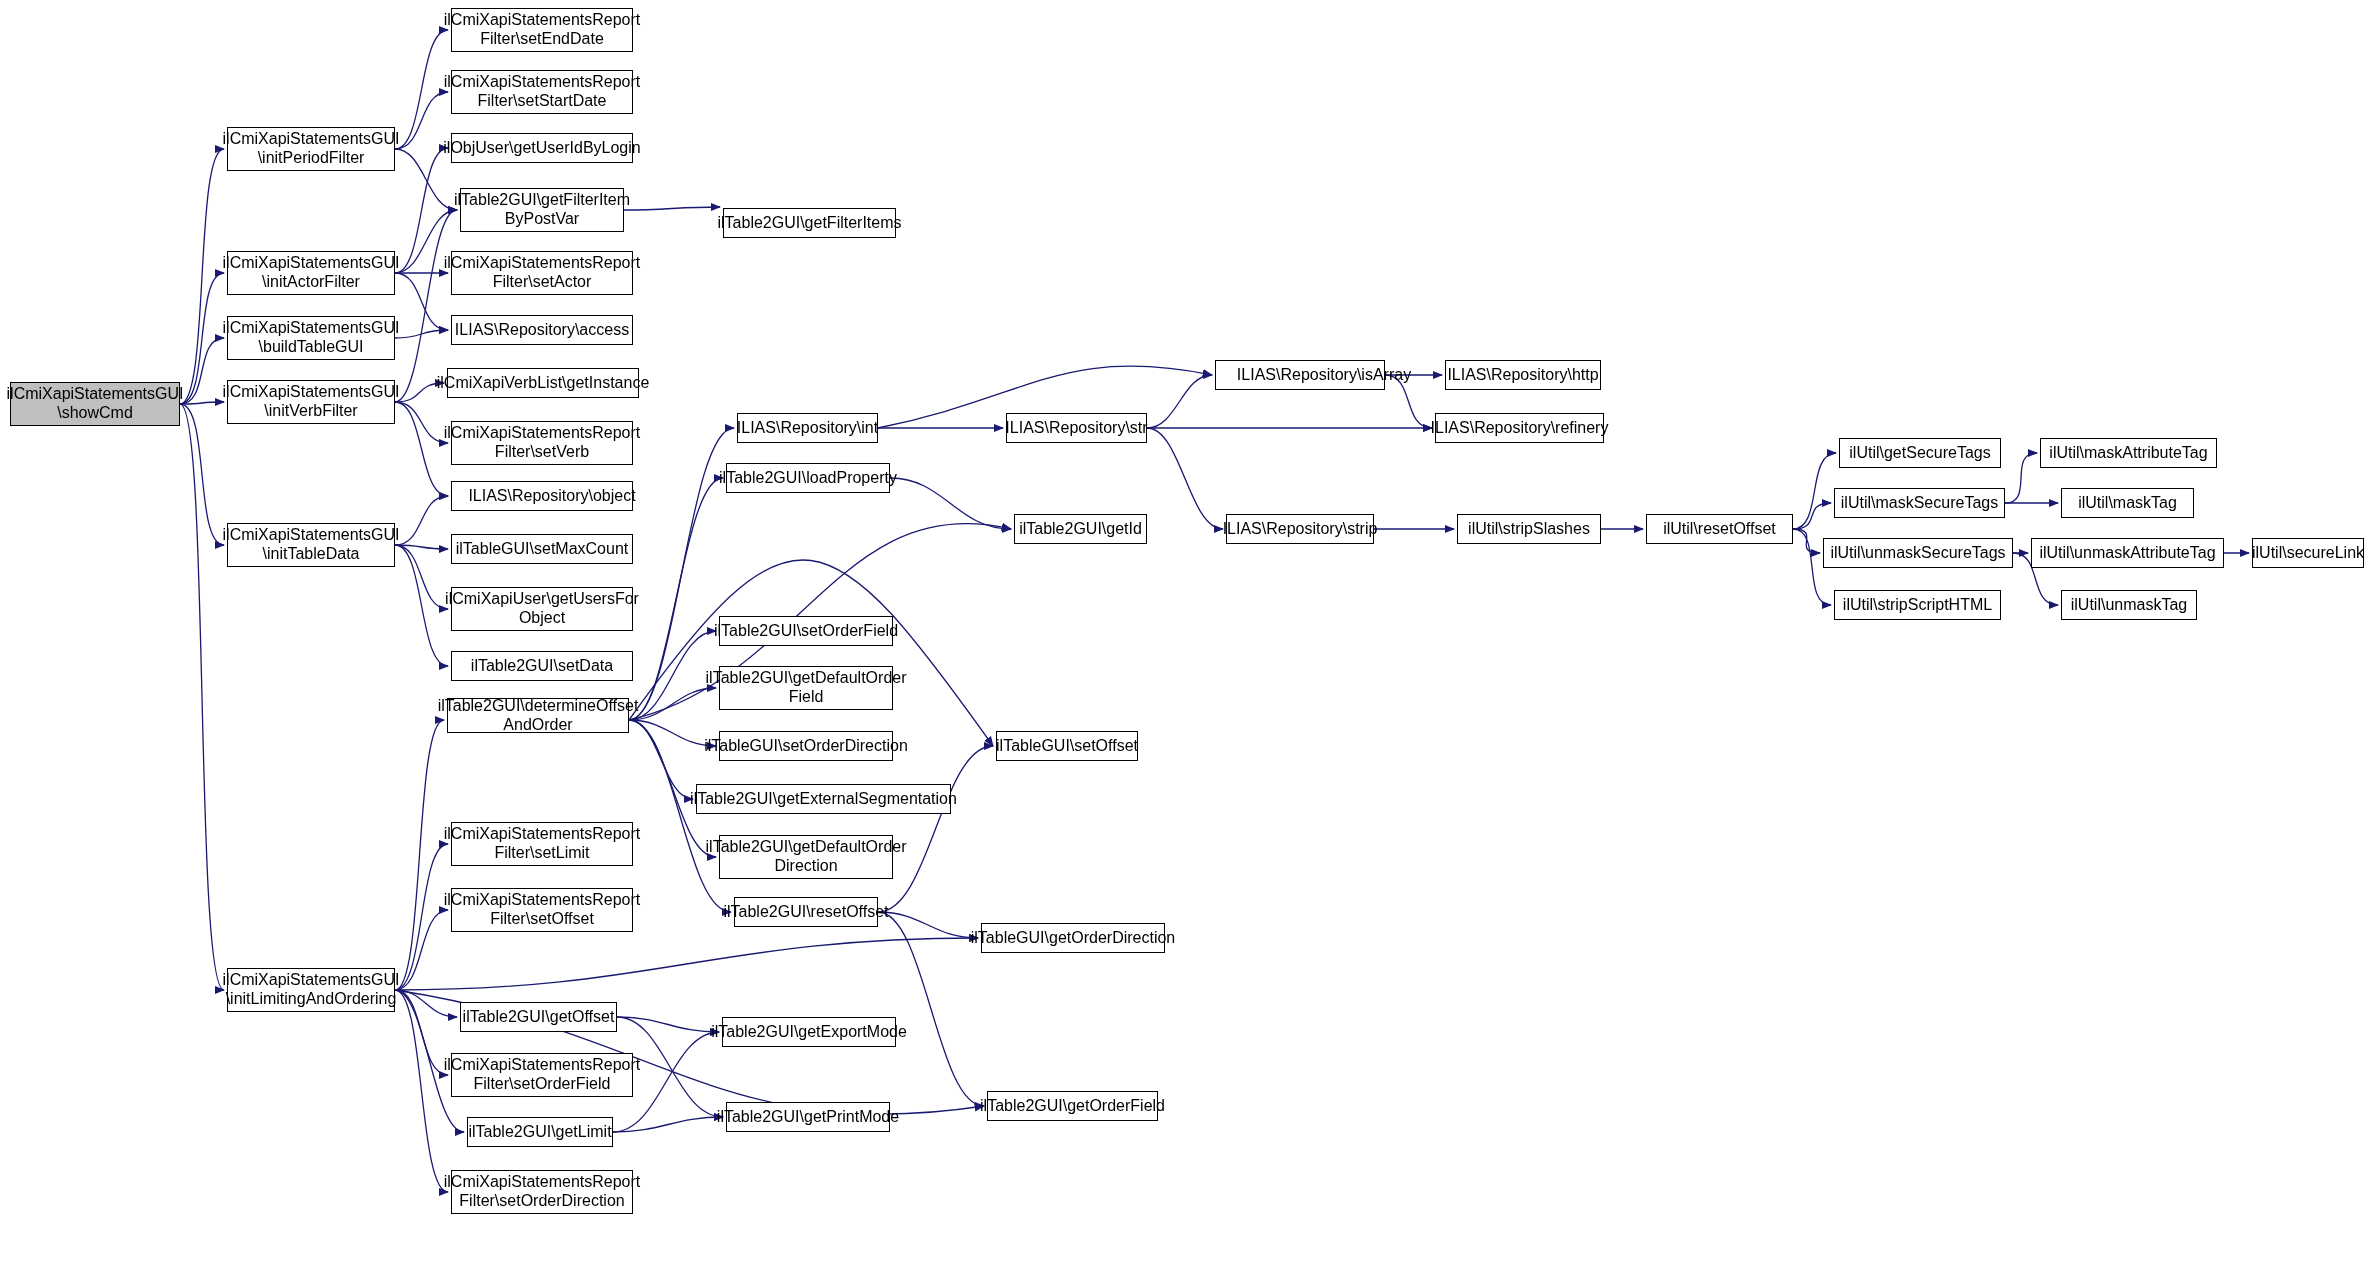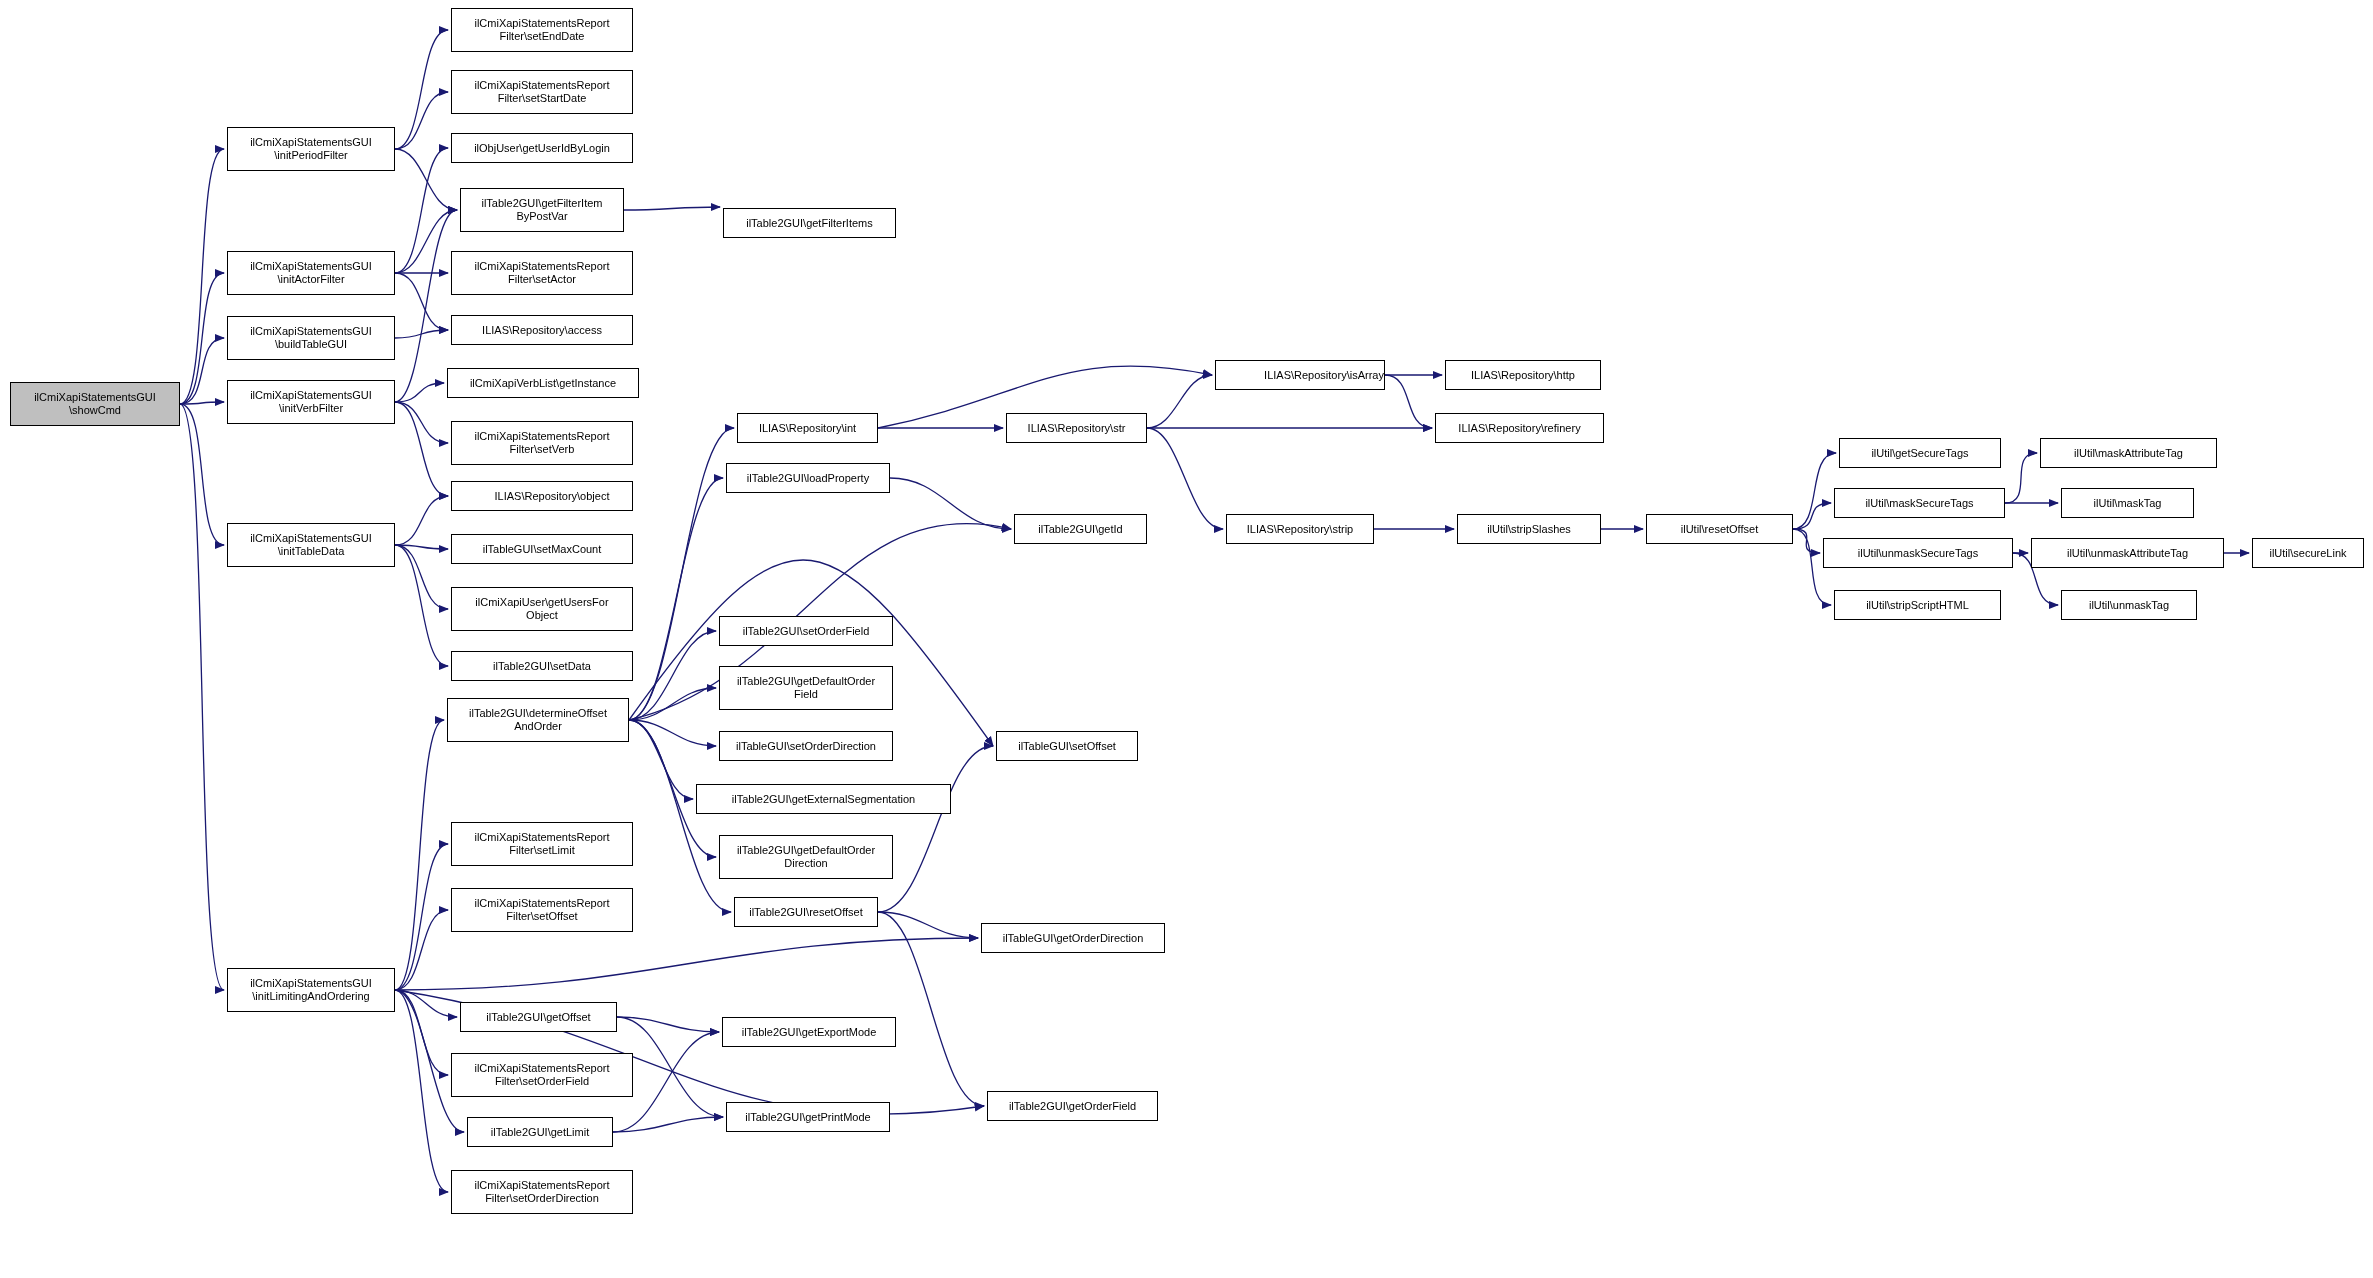--- a/index.html
+++ b/index.html
@@ -10,21 +10,21 @@
     overflow:hidden;
   }
   #edges{position:absolute;left:0;top:0;z-index:1;}
   .node{
     position:absolute;z-index:2;
     box-sizing:border-box;
     border:1px solid #000000;
     background:#ffffff;
     display:flex;align-items:center;justify-content:center;
     text-align:center;
-    font-size:11px;line-height:1.18;
+    font-size:16px;line-height:1.18;
     color:#000000;
     cursor:pointer;
   }
   .node.root{background:#bfbfbf;}
   .node span{white-space:pre-line;padding:0 3px;pointer-events:none;}
 </style>
 </head>
 <body>
 
 <div id="stage">
@@ -169,21 +169,21 @@
     <div class="node" style="left: 451px; top: 534px; width: 182px; height: 30px;">
       <span>ilTableGUI\setMaxCount</span>
     </div>
     <div class="node" style="left: 451px; top: 587px; width: 182px; height: 44px;">
       <span>ilCmiXapiUser\getUsersFor
 Object</span>
     </div>
     <div class="node" style="left: 451px; top: 651px; width: 182px; height: 30px;">
       <span>ilTable2GUI\setData</span>
     </div>
-    <div class="node" style="left: 447px; top: 698px; width: 182px; height: 44px;">
+    <div class="node" style="left: 447px; top: 698px; width: 182px; height: 35px;">
       <span>ilTable2GUI\determineOffset
 AndOrder</span>
     </div>
     <div class="node" style="left: 451px; top: 822px; width: 182px; height: 44px;">
       <span>ilCmiXapiStatementsReport
 Filter\setLimit</span>
     </div>
     <div class="node" style="left: 451px; top: 888px; width: 182px; height: 44px;">
       <span>ilCmiXapiStatementsReport
 Filter\setOffset</span>

